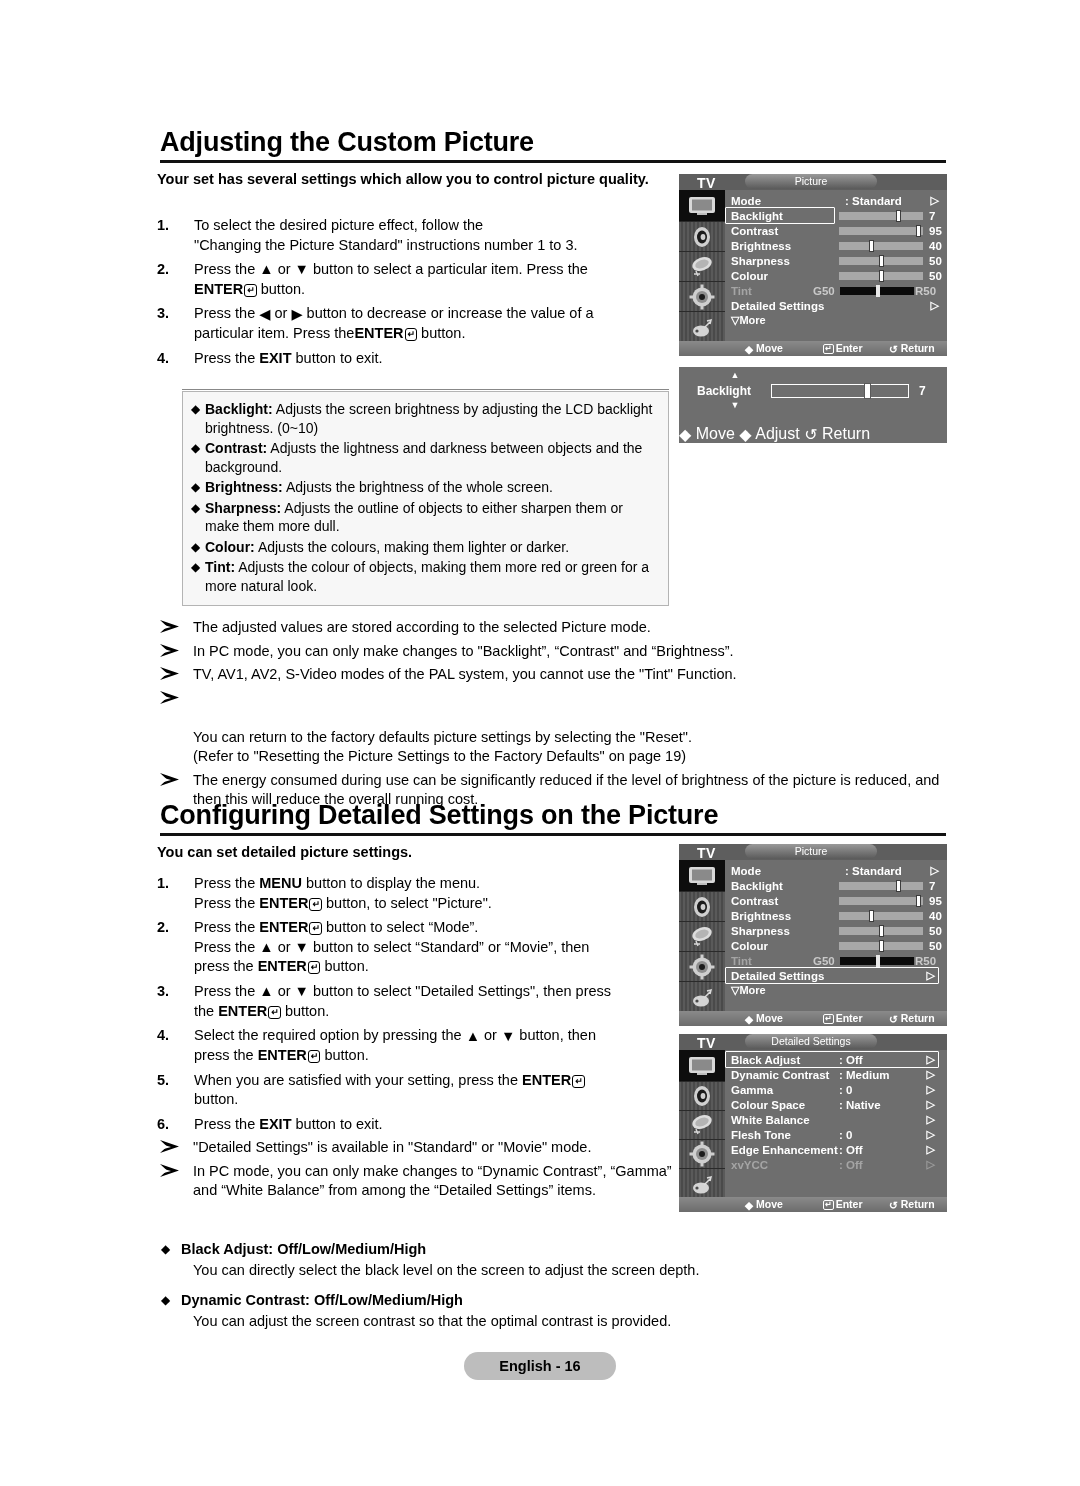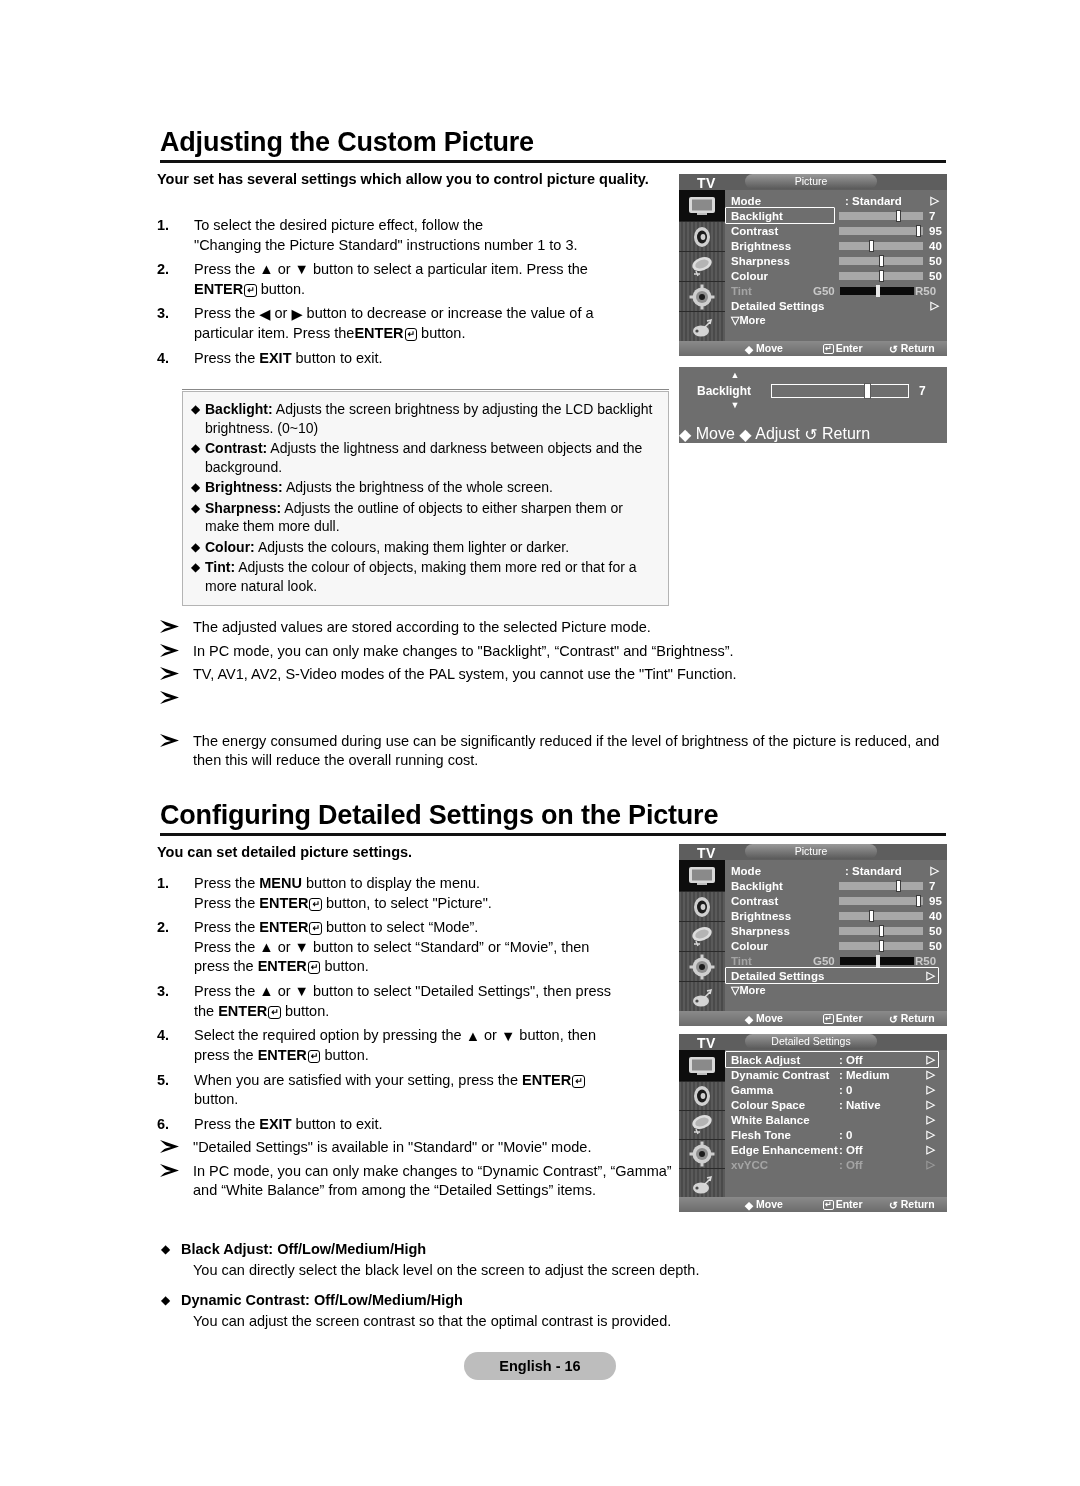--- a/index.html
+++ b/index.html
@@ -172,21 +172,21 @@
   </div>
 
   <div class="rule thin" style="left:182px;top:389px;width:487px;"></div>
 
   <div class="bulletbox" style="left:182px;top:391px;width:487px;height:215px;">
     <div class="dbul"><span class="dia">◆</span><b>Backlight:</b><span> Adjusts the screen brightness by adjusting the LCD backlight brightness. (0~10)</span></div>
     <div class="dbul"><span class="dia">◆</span><b>Contrast:</b><span> Adjusts the lightness and darkness between objects and the background.</span></div>
     <div class="dbul"><span class="dia">◆</span><b>Brightness:</b><span> Adjusts the brightness of the whole screen.</span></div>
     <div class="dbul"><span class="dia">◆</span><b>Sharpness:</b><span> Adjusts the outline of objects to either sharpen them or make them more dull.</span></div>
     <div class="dbul"><span class="dia">◆</span><b>Colour:</b><span> Adjusts the colours, making them lighter or darker.</span></div>
-    <div class="dbul"><span class="dia">◆</span><b>Tint:</b><span> Adjusts the colour of objects, making them more red or that for a more natural look.</span></div>
+    <div class="dbul"><span class="dia">◆</span><b>Tint:</b><span> Adjusts the colour of objects, making them more red or green for a more natural look.</span></div>
   </div>
 
   <div class="notes" style="left:155px;top:618px;width:800px;">
     <div class="note">
       <svg class="arw" viewBox="0 0 22 16">
           <path d="M1 1 L20 7.5 L1 14 L8 7.5 Z" fill="#000"></path>
           <path d="M1 5 L12 8 L1 11 Z" fill="#fff"></path>
         </svg>
       <span>The adjusted values are stored according to the selected Picture mode.</span>
     </div>
@@ -202,20 +202,22 @@
           <path d="M1 1 L20 7.5 L1 14 L8 7.5 Z" fill="#000"></path>
           <path d="M1 5 L12 8 L1 11 Z" fill="#fff"></path>
         </svg>
       <span>TV, AV1, AV2, S-Video modes of the PAL system, you cannot use the "Tint" Function.</span>
     </div>
     <div class="note" style="white-space:pre-line;">
       <svg class="arw" viewBox="0 0 22 16">
           <path d="M1 1 L20 7.5 L1 14 L8 7.5 Z" fill="#000"></path>
           <path d="M1 5 L12 8 L1 11 Z" fill="#fff"></path>
         </svg>
+      <span>You can return to the factory defaults picture settings by selecting the "Reset".
+(Refer to "Resetting the Picture Settings to the Factory Defaults" on page 19)</span>
     </div>
     <div class="note">
       <svg class="arw" viewBox="0 0 22 16">
           <path d="M1 1 L20 7.5 L1 14 L8 7.5 Z" fill="#000"></path>
           <path d="M1 5 L12 8 L1 11 Z" fill="#fff"></path>
         </svg>
       <span>The energy consumed during use can be significantly reduced if the level of brightness of the picture is reduced, and then this will reduce the overall running cost.</span>
     </div>
   </div>
 

